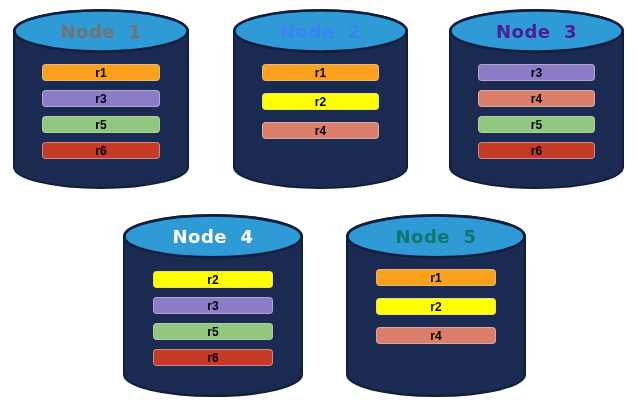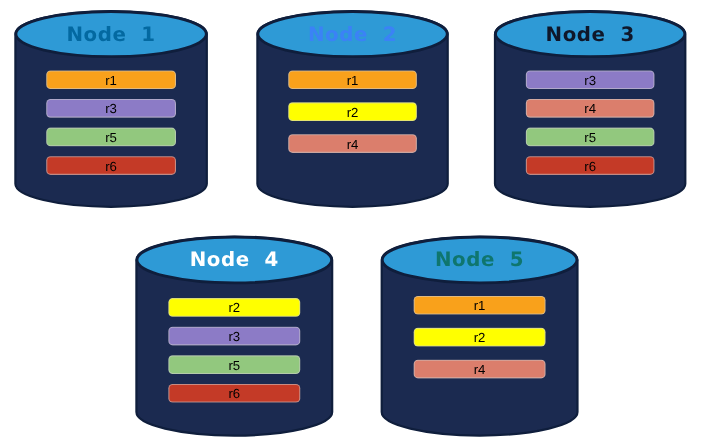--- a/index.html
+++ b/index.html
@@ -61,36 +61,36 @@
     height: 17px;
     border-radius: 4px;
     border: 1px solid rgba(205,205,205,0.55);
     box-sizing: border-box;
     display: flex;
     align-items: center;
     justify-content: center;
   }
   .bar span {
     font-family: "Liberation Sans", sans-serif;
-    font-weight: normal;
+    font-weight: bold;
     font-size: 12px;
     line-height: 1;
   }
 </style>
 </head>
 <body>
 
 <div class="canvas">
 
   <div class="node" style="left:12px; top:8px; width:178px; height:182px;">
     <svg class="cyl" viewBox="0 0 180 182" preserveAspectRatio="none">
       <path class="body-path" d="M 2 23 L 2 159 A 88 21 0 0 0 178 159 L 178 23 A 88 21 0 0 0 2 23 Z" fill="#1B2A50"></path>
       <ellipse class="top-ellipse" cx="90" cy="23" rx="87.5" ry="20.5" fill="#2E9AD6"></ellipse>
     </svg>
-    <div class="node-title" style="color: #0369a1;">Node  1</div>
+    <div class="node-title" style="color: #737373;">Node  1</div>
     <div class="bars bars-4">
       <div class="bar" style="background: rgb(249, 161, 27);">
           <span>r1</span>
         </div>
       <div class="bar" style="background: rgb(140, 123, 198);">
           <span>r3</span>
         </div>
       <div class="bar" style="background: rgb(146, 200, 126);">
           <span>r5</span>
         </div>
@@ -117,21 +117,21 @@
           <span>r4</span>
         </div>
     </div>
   </div>
 
   <div class="node" style="left:448px; top:8px; width:177px; height:182px;">
     <svg class="cyl" viewBox="0 0 180 182" preserveAspectRatio="none">
       <path class="body-path" d="M 2 23 L 2 159 A 88 21 0 0 0 178 159 L 178 23 A 88 21 0 0 0 2 23 Z" fill="#1B2A50"></path>
       <ellipse class="top-ellipse" cx="90" cy="23" rx="87.5" ry="20.5" fill="#2E9AD6"></ellipse>
     </svg>
-    <div class="node-title" style="color: #0f172a;">Node  3</div>
+    <div class="node-title" style="color: #4c1d95;">Node  3</div>
     <div class="bars bars-4">
       <div class="bar" style="background: rgb(140, 123, 198);">
           <span>r3</span>
         </div>
       <div class="bar" style="background: rgb(219, 126, 108);">
           <span>r4</span>
         </div>
       <div class="bar" style="background: rgb(146, 200, 126);">
           <span>r5</span>
         </div>

